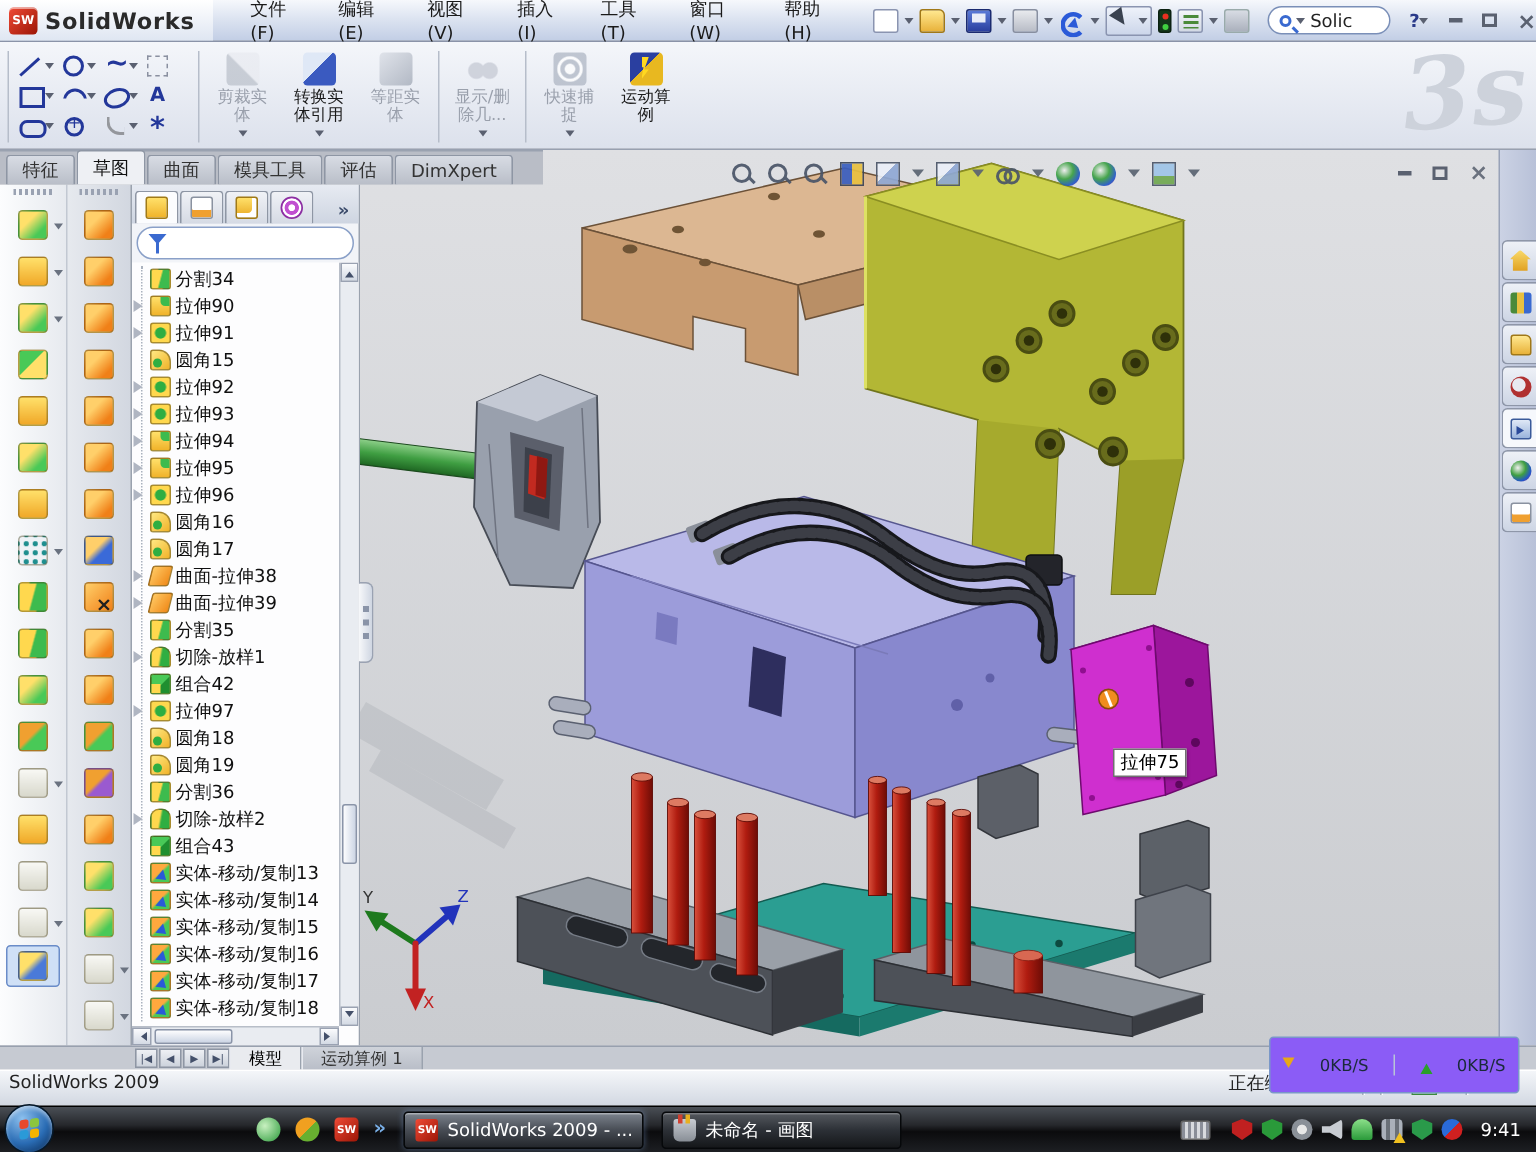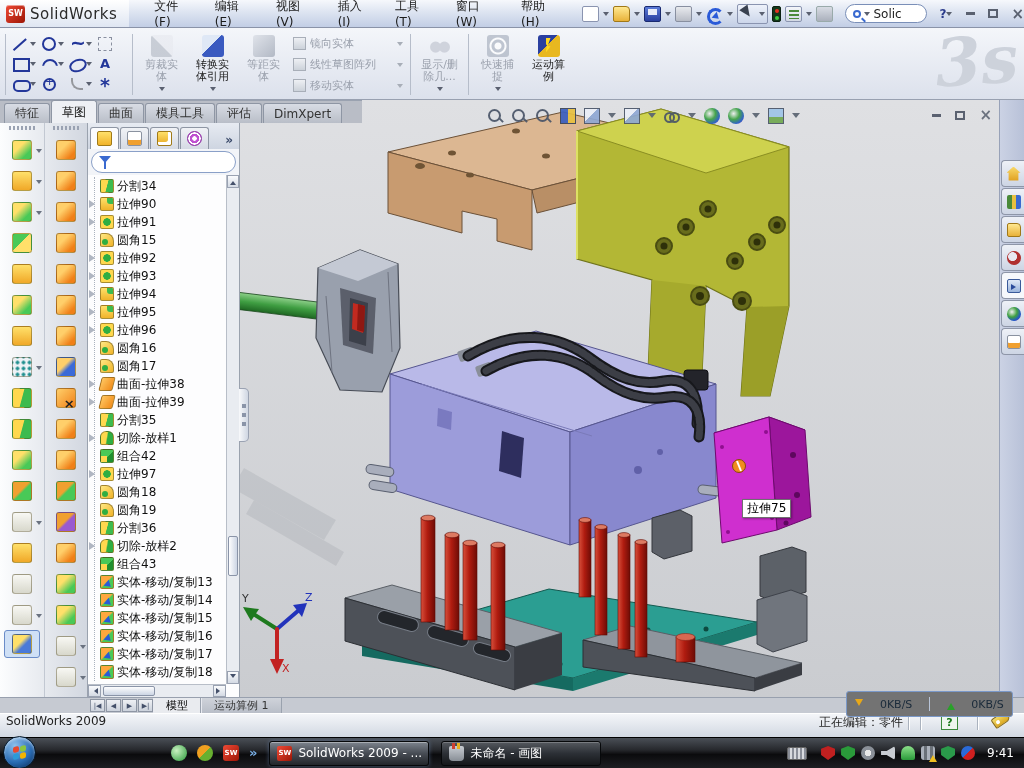--- a/index.html
+++ b/index.html
@@ -2,21 +2,21 @@
 <html><head>
 <meta charset="utf-8">
 <style>
 *{box-sizing:border-box;margin:0;padding:0}
 html,body{width:1024px;height:768px;overflow:hidden}
 body{position:relative;font-family:"DejaVu Sans","Liberation Sans",sans-serif;background:#d4d5d8;font-size:12px}
 
 .titlebar{position:absolute;left:0;top:0;width:1024px;height:28px;background:linear-gradient(#f6f8fc,#dde4f1 45%,#c2cee5);border-bottom:1px solid #8a93a8;display:flex;align-items:center;z-index:40}
 .logo{display:flex;align-items:center;gap:5px;padding:0 12px 0 6px;height:100%;background:linear-gradient(#ffffff,#dfe6f2)}
 .swcube{width:19px;height:18px;background:linear-gradient(135deg,#ef4a36,#9c1505);border-radius:3px;color:#fff;font-size:8px;font-weight:bold;display:flex;align-items:center;justify-content:center;box-shadow:inset 0 1px 0 rgba(255,255,255,.5)}
-.logotext{font-size:15px;font-weight:normal;color:#2a2a2a;letter-spacing:.5px}
+.logotext{font-size:15px;font-weight:bold;color:#2a2a2a;letter-spacing:.5px}
 .menus{display:flex;margin-left:14px}
 .menu{padding:4px 11px;color:#1a1a1a}
 .qtb{display:flex;align-items:center;gap:4px;margin-left:10px}
 .qi{width:17px;height:16px;border-radius:2px;position:relative}
 .qi-new{background:#fff;border:1px solid #8a94b0}
 .qi-open{background:linear-gradient(#ffe890,#e8b23a);border:1px solid #a07818;border-radius:2px 4px 2px 2px}
 .qi-save{background:linear-gradient(#5a7ad8,#2a3f9e);border:1px solid #1a2a70}
 .qi-save::after{content:"";position:absolute;left:3px;top:2px;width:9px;height:6px;background:#e8ecf8}
 .qi-print{background:linear-gradient(#e8eaee,#b8bcc6);border:1px solid #888fa0}
 .qi-undo{background:transparent}
@@ -174,21 +174,21 @@
 .si-home{background:linear-gradient(#f8d868,#e0a020);clip-path:polygon(50% 0,100% 45%,85% 45%,85% 100%,15% 100%,15% 45%,0 45%)}
 .si-lib{background:linear-gradient(90deg,#4a8a3a 33%,#e8c040 33% 66%,#3a6ad0 66%)}
 .si-folder{background:linear-gradient(#ffe890,#e8b23a);border:1px solid #a07818;border-radius:2px 4px 2px 2px}
 .si-search{background:radial-gradient(circle at 40% 40%,#e8e8f0 35%,#b03030 40%);border-radius:50%}
 .si-pal{background:linear-gradient(#dfe8f6,#9ab4dc);border:1px solid #3a5a9a;position:relative}
 .si-pal::after{content:"";position:absolute;right:1px;bottom:2px;border:3px solid transparent;border-left:5px solid #2a4a9a}
 .si-app{background:radial-gradient(circle at 35% 35%,#f0f0f0,#40a040 40%,#2255cc 70%,#cc3333);border-radius:50%}
 .si-props{background:#fff;border:1px solid #8a92a0;box-shadow:inset 0 -5px 0 #f0a030}
 .tooltip{position:absolute;left:502px;top:399px;background:#ffffff;border:1px solid #707070;padding:0 4px;font-size:12px;color:#000;box-shadow:1px 1px 2px rgba(0,0,0,.35);z-index:8;white-space:nowrap}
 
-.net{position:absolute;left:846px;top:691px;width:167px;height:26px;background:#737373;border:1px solid #7a98c8;border-radius:3px;display:flex;align-items:center;justify-content:space-around;z-index:35;font-size:11px;color:#1a2a3a}
+.net{position:absolute;left:846px;top:691px;width:167px;height:38px;background:#8b5cf6;border:1px solid #7a98c8;border-radius:3px;display:flex;align-items:center;justify-content:space-around;z-index:35;font-size:11px;color:#1a2a3a}
 .arr-dn{width:0;height:0;border:4px solid transparent;border-top:7px solid #e8a818}
 .arr-up{width:0;height:0;border:4px solid transparent;border-bottom:7px solid #2aa02a}
 .netsep{width:1px;height:14px;background:#b8c4d8}
 
 .doctabs{position:absolute;left:0;right:0;top:697px;height:16px;background:#c6cad2;border-top:1px solid #98a0ae;display:flex;align-items:stretch;font-size:11px;z-index:20}
 .dnav{display:flex;align-items:center;gap:1px;margin-left:90px}
 .dnavb{width:15px;height:13px;background:linear-gradient(#eef0f4,#ccd2dc);border:1px solid #8e96a4;display:flex;align-items:center;justify-content:center;font-size:7px;color:#44506a}
 .dtab{padding:0 12px;display:flex;align-items:center;border-right:1px solid #9aa2ae;border-left:1px solid #e8eaf0;background:linear-gradient(#cfd3da,#b9bec8);color:#333;white-space:nowrap}
 .dtab.active{background:#e9ebef;color:#000}
 
@@ -341,37 +341,20 @@
     </div>
     <div class="cbig">
       <span class="cicon ci-convert"></span>
       <span class="lbl">转换实体引用</span>
       <span class="car"></span>
     </div>
     <div class="cbig dis">
       <span class="cicon ci-offset"></span>
       <span class="lbl">等距实体</span>
     </div>
-    <div class="cstack">
-      <div class="srow">
-        <span class="sic"></span>
-        <span>镜向实体</span>
-        <span class="car"></span>
-      </div>
-      <div class="srow">
-        <span class="sic"></span>
-        <span>线性草图阵列</span>
-        <span class="car"></span>
-      </div>
-      <div class="srow">
-        <span class="sic"></span>
-        <span>移动实体</span>
-        <span class="car"></span>
-      </div>
-    </div>
     <div class="csep"></div>
     <div class="cbig dis">
       <span class="cicon ci-rel"></span>
       <span class="lbl">显示/删除几...</span>
       <span class="car"></span>
     </div>
     <div class="csep"></div>
     <div class="cbig dis">
       <span class="cicon ci-snap"></span>
       <span class="lbl">快速捕捉</span>

